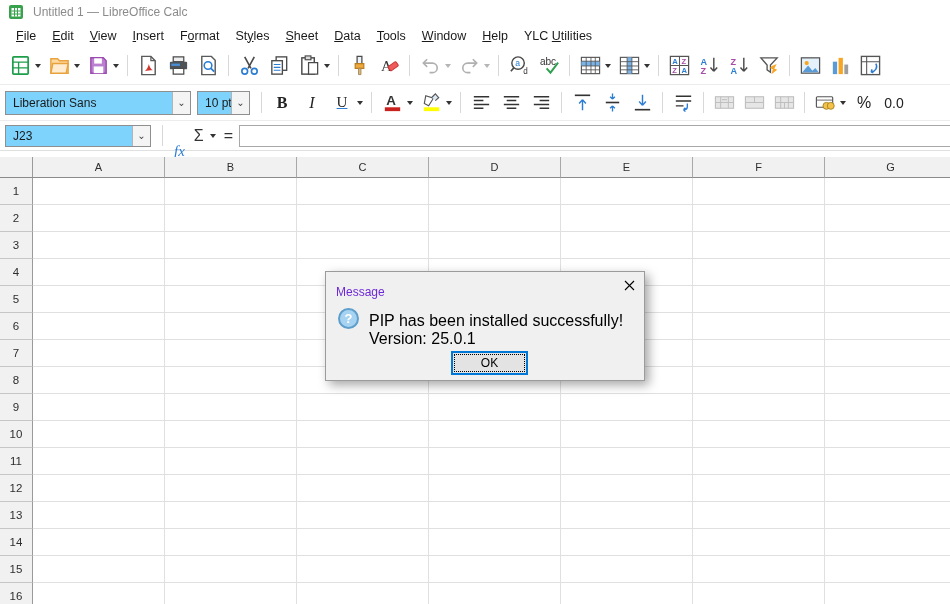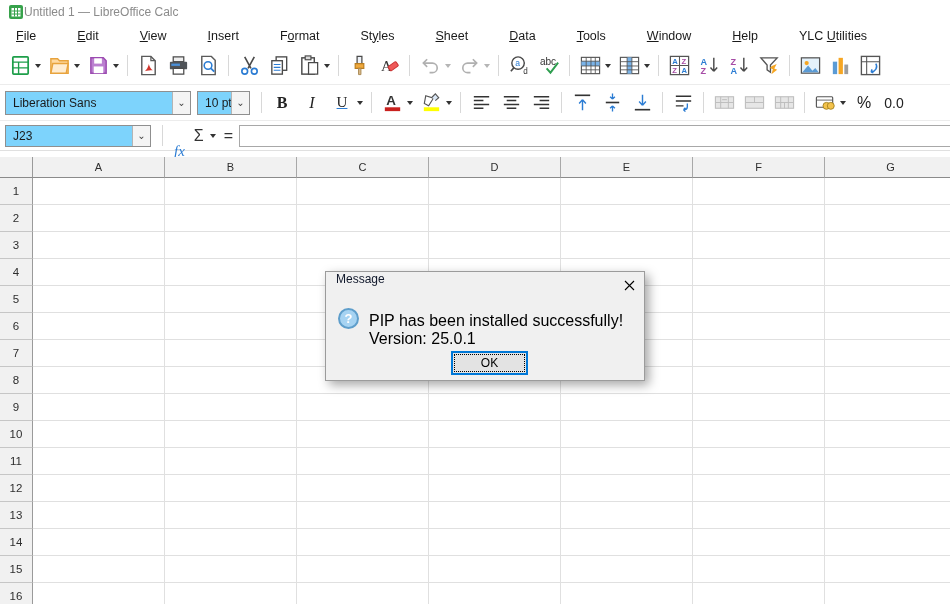--- a/index.html
+++ b/index.html
@@ -1,25 +1,25 @@
 <!DOCTYPE html>
 <html><head>
 <meta charset="utf-8">
 <style>
   * { box-sizing: border-box; margin: 0; padding: 0; }
   html,body { width: 950px; height: 604px; overflow: hidden; }
   body { font-family: "Liberation Sans", sans-serif; background: #fff; position: relative; color:#1a1a1a; }
 
   
-  .titlebar { height: 24px; display: flex; align-items: center; padding-left: 8px; background:#fff; }
+  .titlebar { height: 24px; display: flex; align-items: center; padding-left: 8px; gap: 9px; background:#fff; }
   .app-icon { width: 16px; height: 16px; flex: 0 0 auto; }
   .title-text { color: #8b8b8b; font-size: 12px; }
 
   
-  .menubar { height: 23px; display: flex; align-items: center; padding-left: 8px; font-size: 12.5px; gap: 25px; }
+  .menubar { height: 23px; display: flex; align-items: center; padding-left: 8px; font-size: 12.5px; }
   .menu-item { padding: 3px 8px; cursor: default; white-space: nowrap; }
 
   
   .toolbar { display: flex; align-items: center; padding-left: 5px; background:#fff; }
   #toolbar-standard { height: 38px; border-bottom: 1px solid #ececec; }
   #toolbar-formatting { height: 36px; border-bottom: 1px solid #ececec; }
   .tb-btn { display: flex; align-items: center; height: 28px; padding: 0 3px; border-radius: 2px; }
   .icw { display:flex; align-items:center; justify-content:center; width: 24px; height: 24px; }
   .icw svg { width: 23px; height: 23px; display:block; }
   .ticon { font-size: 15px; color:#222; font-family:"Liberation Serif", serif; }
@@ -46,21 +46,21 @@
   #grid { position: absolute; left: 0; top: 157px; width: 950px; bottom: 0; overflow: hidden; background: #fff; }
   .hdr-row { display: flex; height: 21px; }
   .corner-box { width: 33px; background: #f1f1f1; border-right: 1px solid #9a9a9a; border-bottom: 1px solid #8b8b8b; flex: 0 0 auto; }
   .col-hdr { width: 132px; flex: 0 0 auto; background: #f1f1f1; border-right: 1px solid #a8a8a8; border-bottom: 1px solid #8b8b8b; display: flex; align-items: center; justify-content: center; font-size: 11px; color:#2e2e2e; }
   .sheet-row { display: flex; height: 27px; }
   .row-hdr { width: 33px; flex: 0 0 auto; background: #f1f1f1; border-right: 1px solid #9a9a9a; border-bottom: 1px solid #c6c6c6; display: flex; align-items: center; justify-content: center; font-size: 11.5px; color:#2e2e2e; }
   .cell { width: 132px; flex: 0 0 auto; background: #fff; border-right: 1px solid #e0e0e0; border-bottom: 1px solid #e0e0e0; }
 
   
   #dialog { position: absolute; left: 325px; top: 271px; width: 320px; height: 110px; background: #f0f0f0; border: 1px solid #9b9b9b; box-shadow: 4px 4px 10px rgba(0,0,0,0.35); z-index: 50; }
-  .dlg-titlebar { height: 27px; display: flex; align-items: flex-start; padding: 0 0 0 10px; font-size: 12px; color:#0f172a; }
+  .dlg-titlebar { height: 27px; display: flex; align-items: flex-end; padding: 0 0 0 10px; font-size: 12px; color:#6d28d9; }
   .dlg-close { margin-left: auto; width: 30px; height: 27px; display:flex; align-items:center; justify-content:center; }
   .dlg-body { display: flex; align-items: flex-start; padding: 9px 12px 0 12px; gap: 10px; }
   .help-icon { width: 21px; height: 21px; border-radius: 50%; background: #a6d3f2; border: 2px solid #5e9ecb; color: #fff; font-weight: bold; font-size: 13px; display: flex; align-items: center; justify-content: center; flex: 0 0 auto; }
   .dlg-msg { font-size: 16px; color:#000; padding-top: 4px; }
   .ok-btn { position: absolute; left: 125px; top: 79px; width: 77px; height: 24px; background: #e3e3e3; border: 2px solid #0078d7; font-size: 12px; color:#000; display: flex; align-items: center; justify-content: center; outline: 1px dotted #000; outline-offset: -4px; cursor: default; }
 </style>
 </head>
 <body>
 
 <div class="titlebar">

